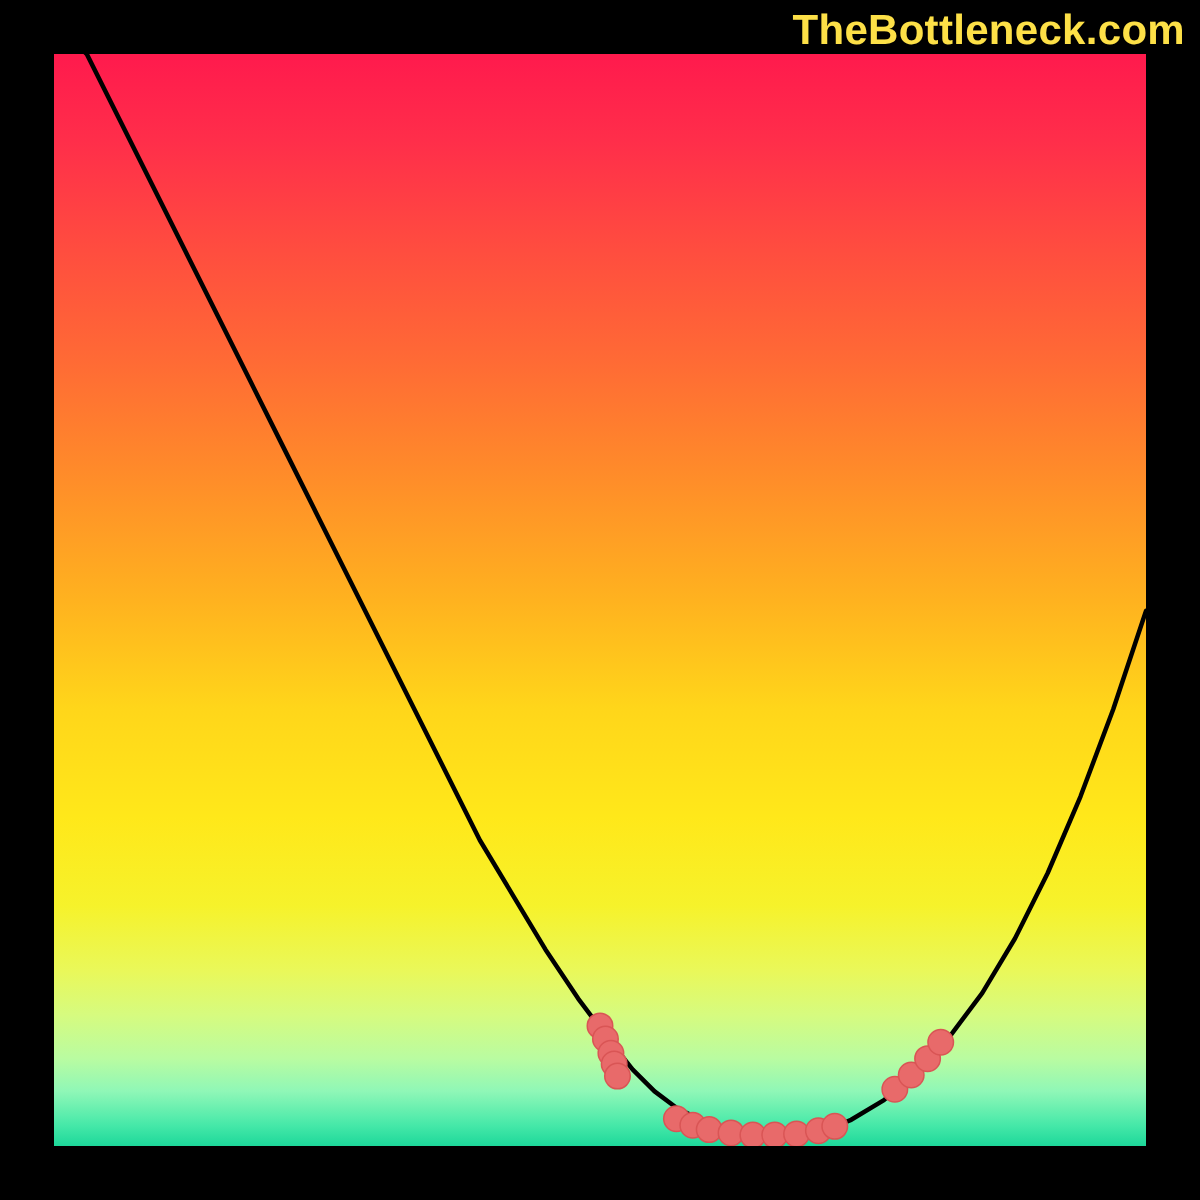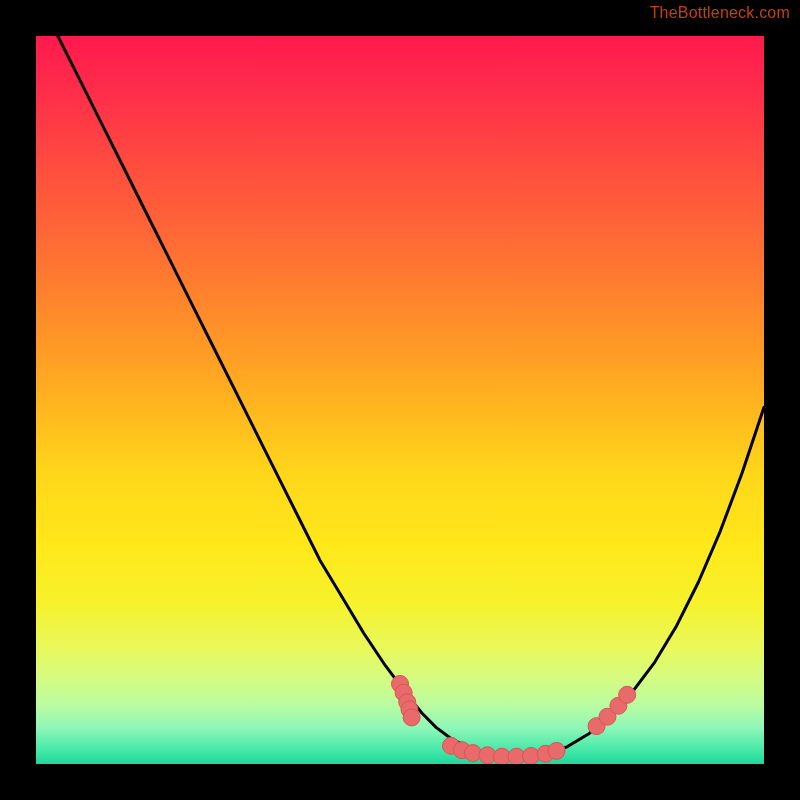--- a/index.html
+++ b/index.html
@@ -8,23 +8,23 @@
     position: relative;
     width: 800px;
     height: 800px;
     background: #000;
   }
   .watermark {
     position: absolute;
     top: 4px;
     right: 10px;
     font-family: Arial, Helvetica, sans-serif;
-    font-size: 16px;
-    font-weight: normal;
-    color: #c2410c;
+    font-size: 28px;
+    font-weight: bold;
+    color: #fde047;
     letter-spacing: 0.2px;
     z-index: 10;
   }
   .plot-area {
     position: absolute;
     left: 36px;
     top: 36px;
     width: 728px;
     height: 728px;
     overflow: hidden;

